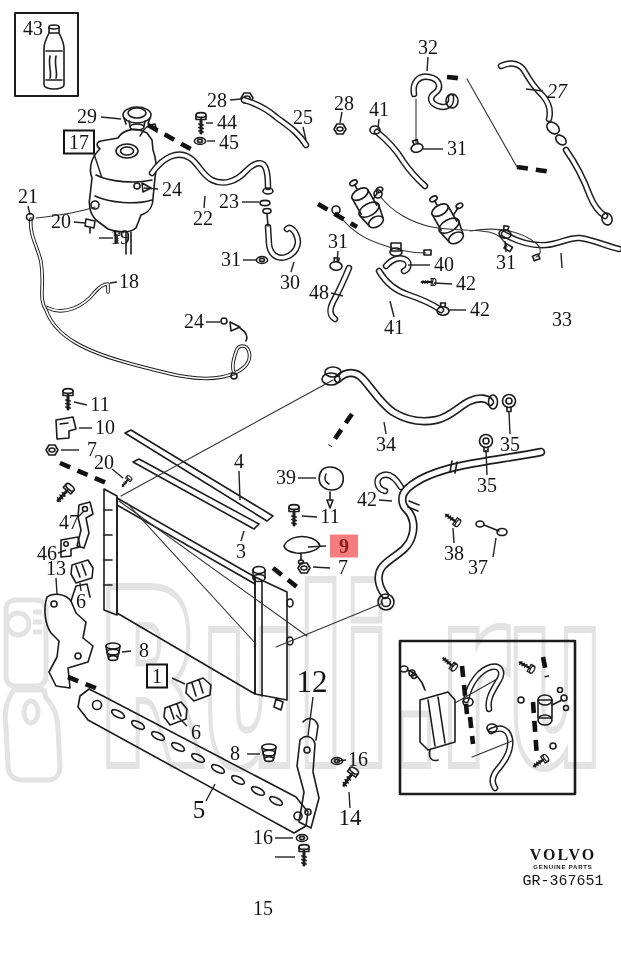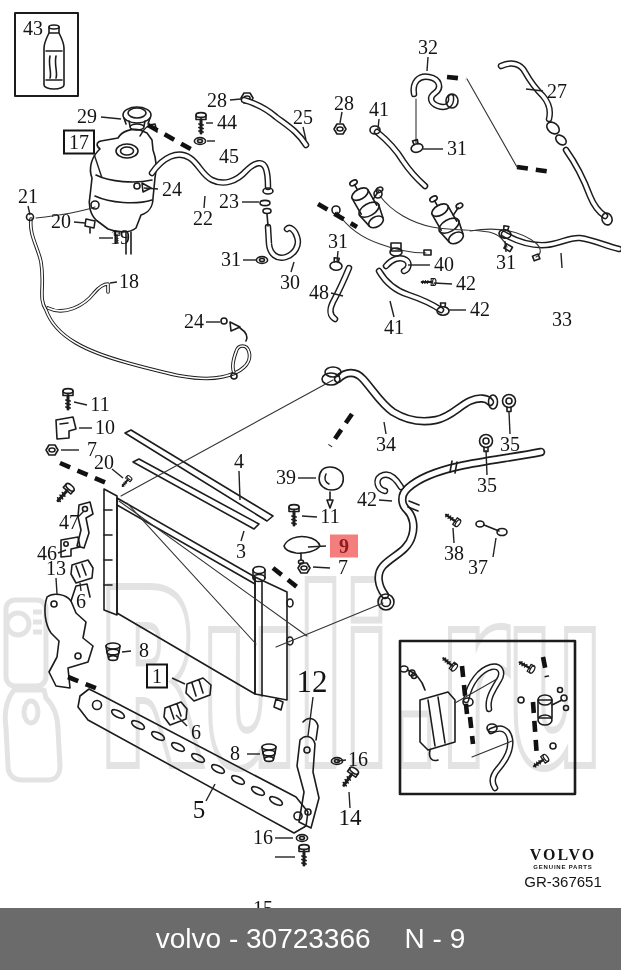--- a/index.html
+++ b/index.html
@@ -10,21 +10,21 @@
   .plabel{position:absolute;transform:translate(-50%,-50%);font-family:"Liberation Serif",serif;
           font-size:20px;line-height:1.05;color:#141414;white-space:nowrap;pointer-events:auto}
   .plabel.boxed{border:2px solid #141414;padding:0 4px;background:#fff}
   .plabel.hl{padding:1px 9px;font-weight:bold}
   .footer{position:absolute;left:0;top:908px;width:621px;height:62px;display:flex;
           align-items:center;justify-content:center;gap:34px;
           font-family:"Liberation Sans",sans-serif;font-size:28px}
   .logo{position:absolute;left:520px;top:846px;width:86px;text-align:center;color:#141414}
   .logo .brand{font-family:"Liberation Serif",serif;font-weight:bold;font-size:16px;letter-spacing:2px}
   .logo .sub{font-family:"Liberation Sans",sans-serif;font-weight:bold;font-size:6px;letter-spacing:.8px;margin-top:0}
-  .logo .ref{font-family:Liberation Sans, sans-serif;font-size:15px;margin-top:3px}
+  .logo .ref{font-family:Liberation Mono, monospace;font-size:15px;margin-top:3px}
   
   .art{stroke:#1c1c1c;stroke-width:1.6;fill:none;stroke-linecap:round;stroke-linejoin:round}
   .o8{stroke:#1c1c1c;stroke-width:8.5;fill:none;stroke-linecap:round}
   .i8{stroke:#fff;stroke-width:5.2;fill:none;stroke-linecap:round}
   .o6{stroke:#1c1c1c;stroke-width:6.5;fill:none;stroke-linecap:round}
   .i6{stroke:#fff;stroke-width:3.6;fill:none;stroke-linecap:round}
   .o4{stroke:#1c1c1c;stroke-width:3.6;fill:none;stroke-linecap:round}
   .i4{stroke:#fff;stroke-width:1.7;fill:none;stroke-linecap:round}
   .dash{stroke:#111;stroke-width:4.6;fill:none;stroke-dasharray:11 8;stroke-linecap:butt}
   .leader{stroke:#222;stroke-width:1.4;fill:none}
@@ -478,26 +478,26 @@
         <line x1="346" y1="760" x2="337" y2="761" class="leader"></line>
         <line x1="350" y1="808" x2="349" y2="792" class="leader"></line>
       </g>
 </svg>
 
 <div id="label-layer">
       <div class="plabel" style="left: 33px; top: 28px; font-family: Liberation Serif, serif;">43</div>
       <div class="plabel" style="left: 87px; top: 116px;">29</div>
       <div class="plabel boxed" style="left: 79px; top: 142px;">17</div>
       <div class="plabel" style="left: 227px; top: 122px;">44</div>
-      <div class="plabel" style="left: 229px; top: 156px;">45</div>
+      <div class="plabel" style="left: 229px; top: 142px;">45</div>
       <div class="plabel" style="left: 217px; top: 100px;">28</div>
       <div class="plabel" style="left: 303px; top: 117px;">25</div>
       <div class="plabel" style="left: 344px; top: 103px;">28</div>
       <div class="plabel" style="left: 428px; top: 47px;">32</div>
-      <div class="plabel" style="left: 557px; top: 91px;">27</div>
+      <div class="plabel" style="left: 557px; top: 91px; font-style: italic;">27</div>
       <div class="plabel" style="left: 379px; top: 109px;">41</div>
       <div class="plabel" style="left: 457px; top: 148px;">31</div>
       <div class="plabel" style="left: 28px; top: 196px;">21</div>
       <div class="plabel" style="left: 61px; top: 221px;">20</div>
       <div class="plabel" style="left: 86px; top: 237px; margin-left: 34px;">19</div>
       <div class="plabel" style="left: 172px; top: 189px;">24</div>
       <div class="plabel" style="left: 203px; top: 218px;">22</div>
       <div class="plabel" style="left: 229px; top: 201px;">23</div>
       <div class="plabel" style="left: 129px; top: 281px;">18</div>
       <div class="plabel" style="left: 231px; top: 259px;">31</div>
@@ -542,18 +542,14 @@
       <div class="plabel" style="left: 358px; top: 759px;">16</div>
       <div class="plabel" style="left: 350px; top: 818px; font-size: 23px;">14</div>
     </div>
 
 <div class="logo">
   <div class="brand">VOLVO</div>
   <div class="sub">GENUINE PARTS</div>
   <div class="ref">GR-367651</div>
 </div>
 
-<div class="footer" style="background: rgb(107, 107, 107); color: rgb(255, 255, 255);">
-  <span>volvo - 30723366</span>
-  <span>N - 9</span>
+
 </div>
 
-</div>
-
 </body></html>

